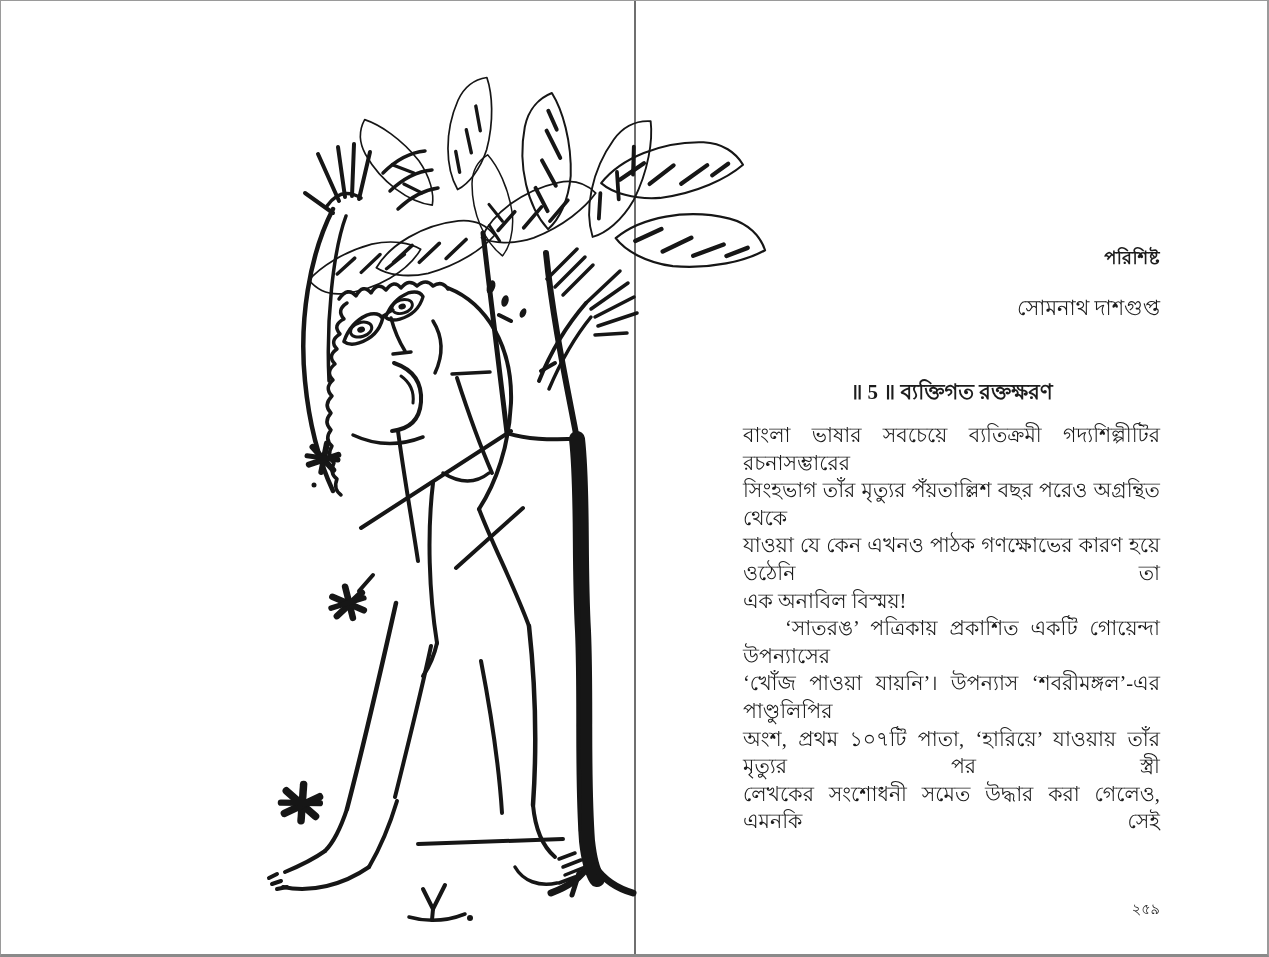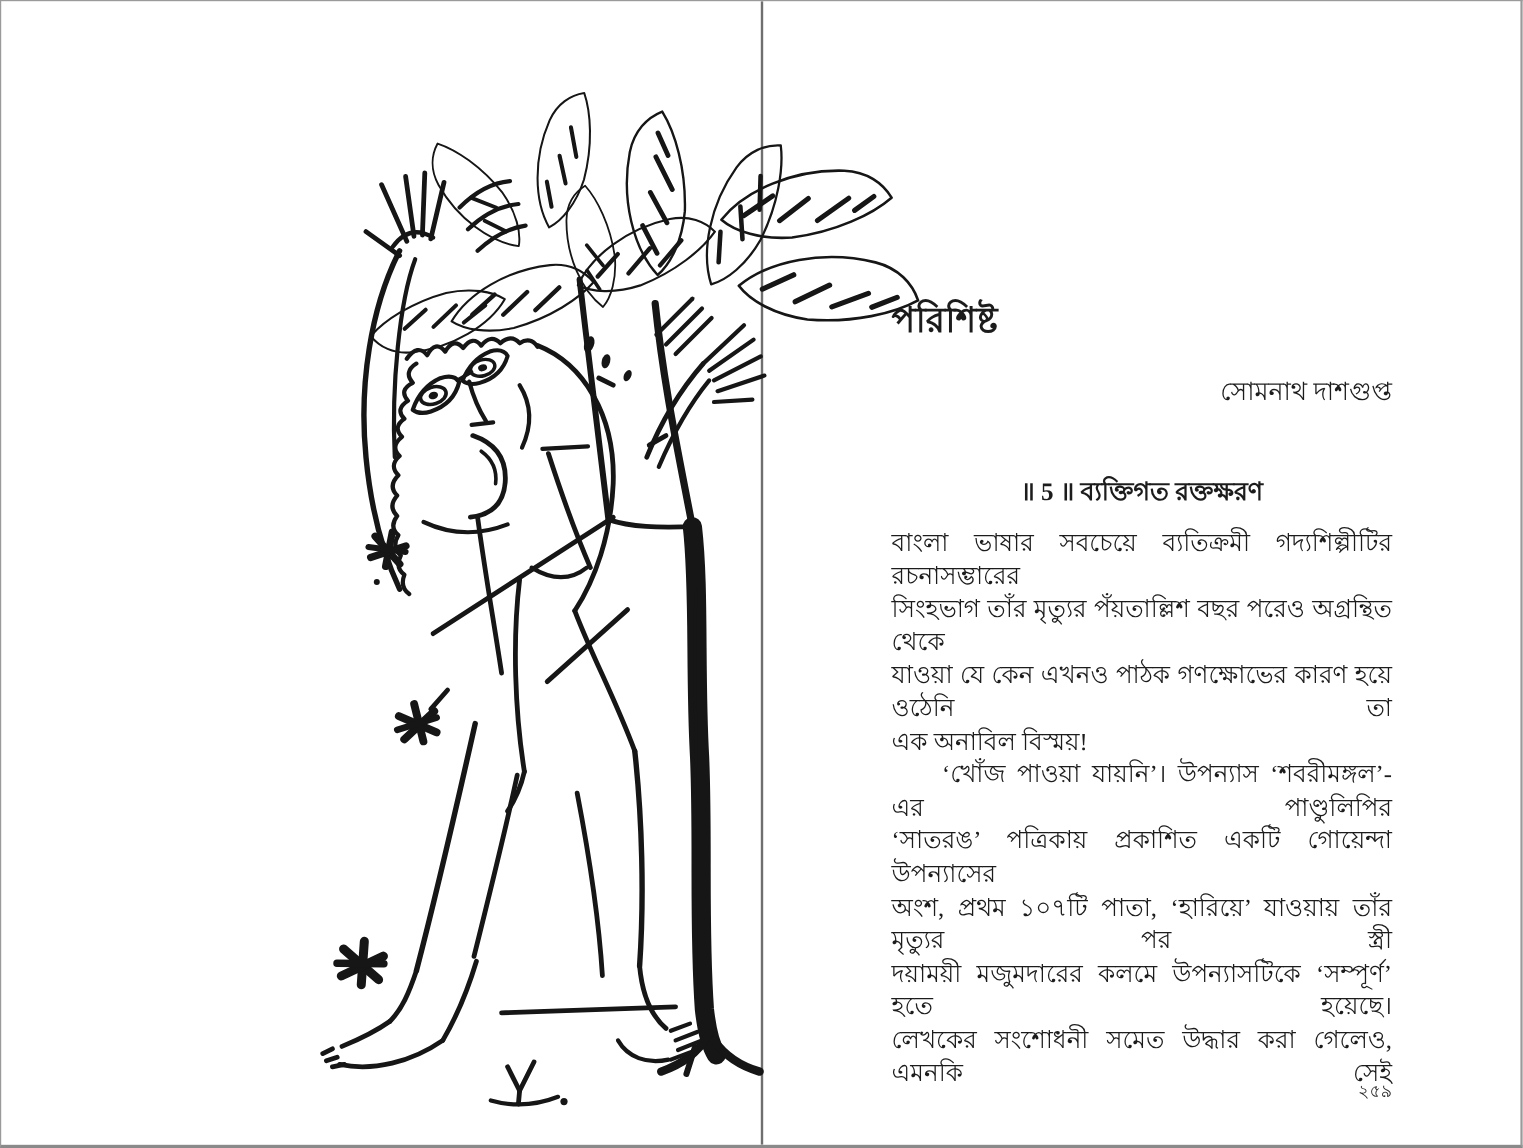--- a/index.html
+++ b/index.html
@@ -25,21 +25,21 @@
     width:730px; height:915px;
   }
   .illustration path, .illustration line { fill:none; stroke:#161616; stroke-linecap:round; stroke-linejoin:round; }
   .leaf { fill:#161616; stroke:#161616; stroke-width:2; }
   .vein { fill:none; stroke:#ffffff; stroke-width:4; stroke-linecap:round; }
   .bark { fill:none; stroke:#ffffff; stroke-width:2.5; stroke-linecap:round; }
 
   .text-col {
     position:absolute; left:742px; top:243px; width:417px;
   }
-  .title  { text-align:left; font-size:29px; font-weight:600; letter-spacing:.5px; }
+  .title  { text-align:right; font-size:18px; font-weight:600; letter-spacing:.5px; }
   .author { text-align:right; font-size:21px; margin-top:17px; }
   .section-heading { text-align:center; font-size:21px; font-weight:700; margin-top:49px; }
   .body-text { margin-top:11px; font-size:20.5px; }
   .line { line-height:27.6px; text-align:justify; text-align-last:justify; }
   .line.endline { text-align-last:left; }
   .para.indent .line:first-child { text-indent:42px; }
   .page-number {
     position:absolute; left:742px; top:897px; width:417px;
     text-align:right; font-size:14.5px; color:#2a2a2a;
   }
@@ -250,24 +250,23 @@
     <div class="author">সোমনাথ দাশগুপ্ত</div>
     <div class="section-heading">॥ 5 ॥ ব্যক্তিগত রক্তক্ষরণ</div>
     <div class="body-text">
         <div class="para">
           <div class="line">বাংলা ভাষার সবচেয়ে ব্যতিক্রমী গদ্যশিল্পীটির রচনাসম্ভারের</div>
           <div class="line">সিংহভাগ তাঁর মৃত্যুর পঁয়তাল্লিশ বছর পরেও অগ্রন্থিত থেকে</div>
           <div class="line">যাওয়া যে কেন এখনও পাঠক গণক্ষোভের কারণ হয়ে ওঠেনি তা</div>
           <div class="line endline">এক অনাবিল বিস্ময়!</div>
         </div>
         <div class="para indent">
+          <div class="line">‘সাতরঙ’ পত্রিকায় প্রকাশিত একটি গোয়েন্দা উপন্যাসের</div>
           <div class="line">‘খোঁজ পাওয়া যায়নি’। উপন্যাস ‘শবরীমঙ্গল’-এর পাণ্ডুলিপির</div>
-          <div class="line">‘সাতরঙ’ পত্রিকায় প্রকাশিত একটি গোয়েন্দা উপন্যাসের</div>
           <div class="line">অংশ, প্রথম ১০৭টি পাতা, ‘হারিয়ে’ যাওয়ায় তাঁর মৃত্যুর পর স্ত্রী</div>
-          <div class="line">দয়াময়ী মজুমদারের কলমে উপন্যাসটিকে ‘সম্পূর্ণ’ হতে হয়েছে।</div>
           <div class="line">লেখকের সংশোধনী সমেত উদ্ধার করা গেলেও, এমনকি সেই</div>
         </div>
       </div>
   </div>
 
   <div class="page-number">২৫৯</div>
 
 </div>
 
 </body></html>

